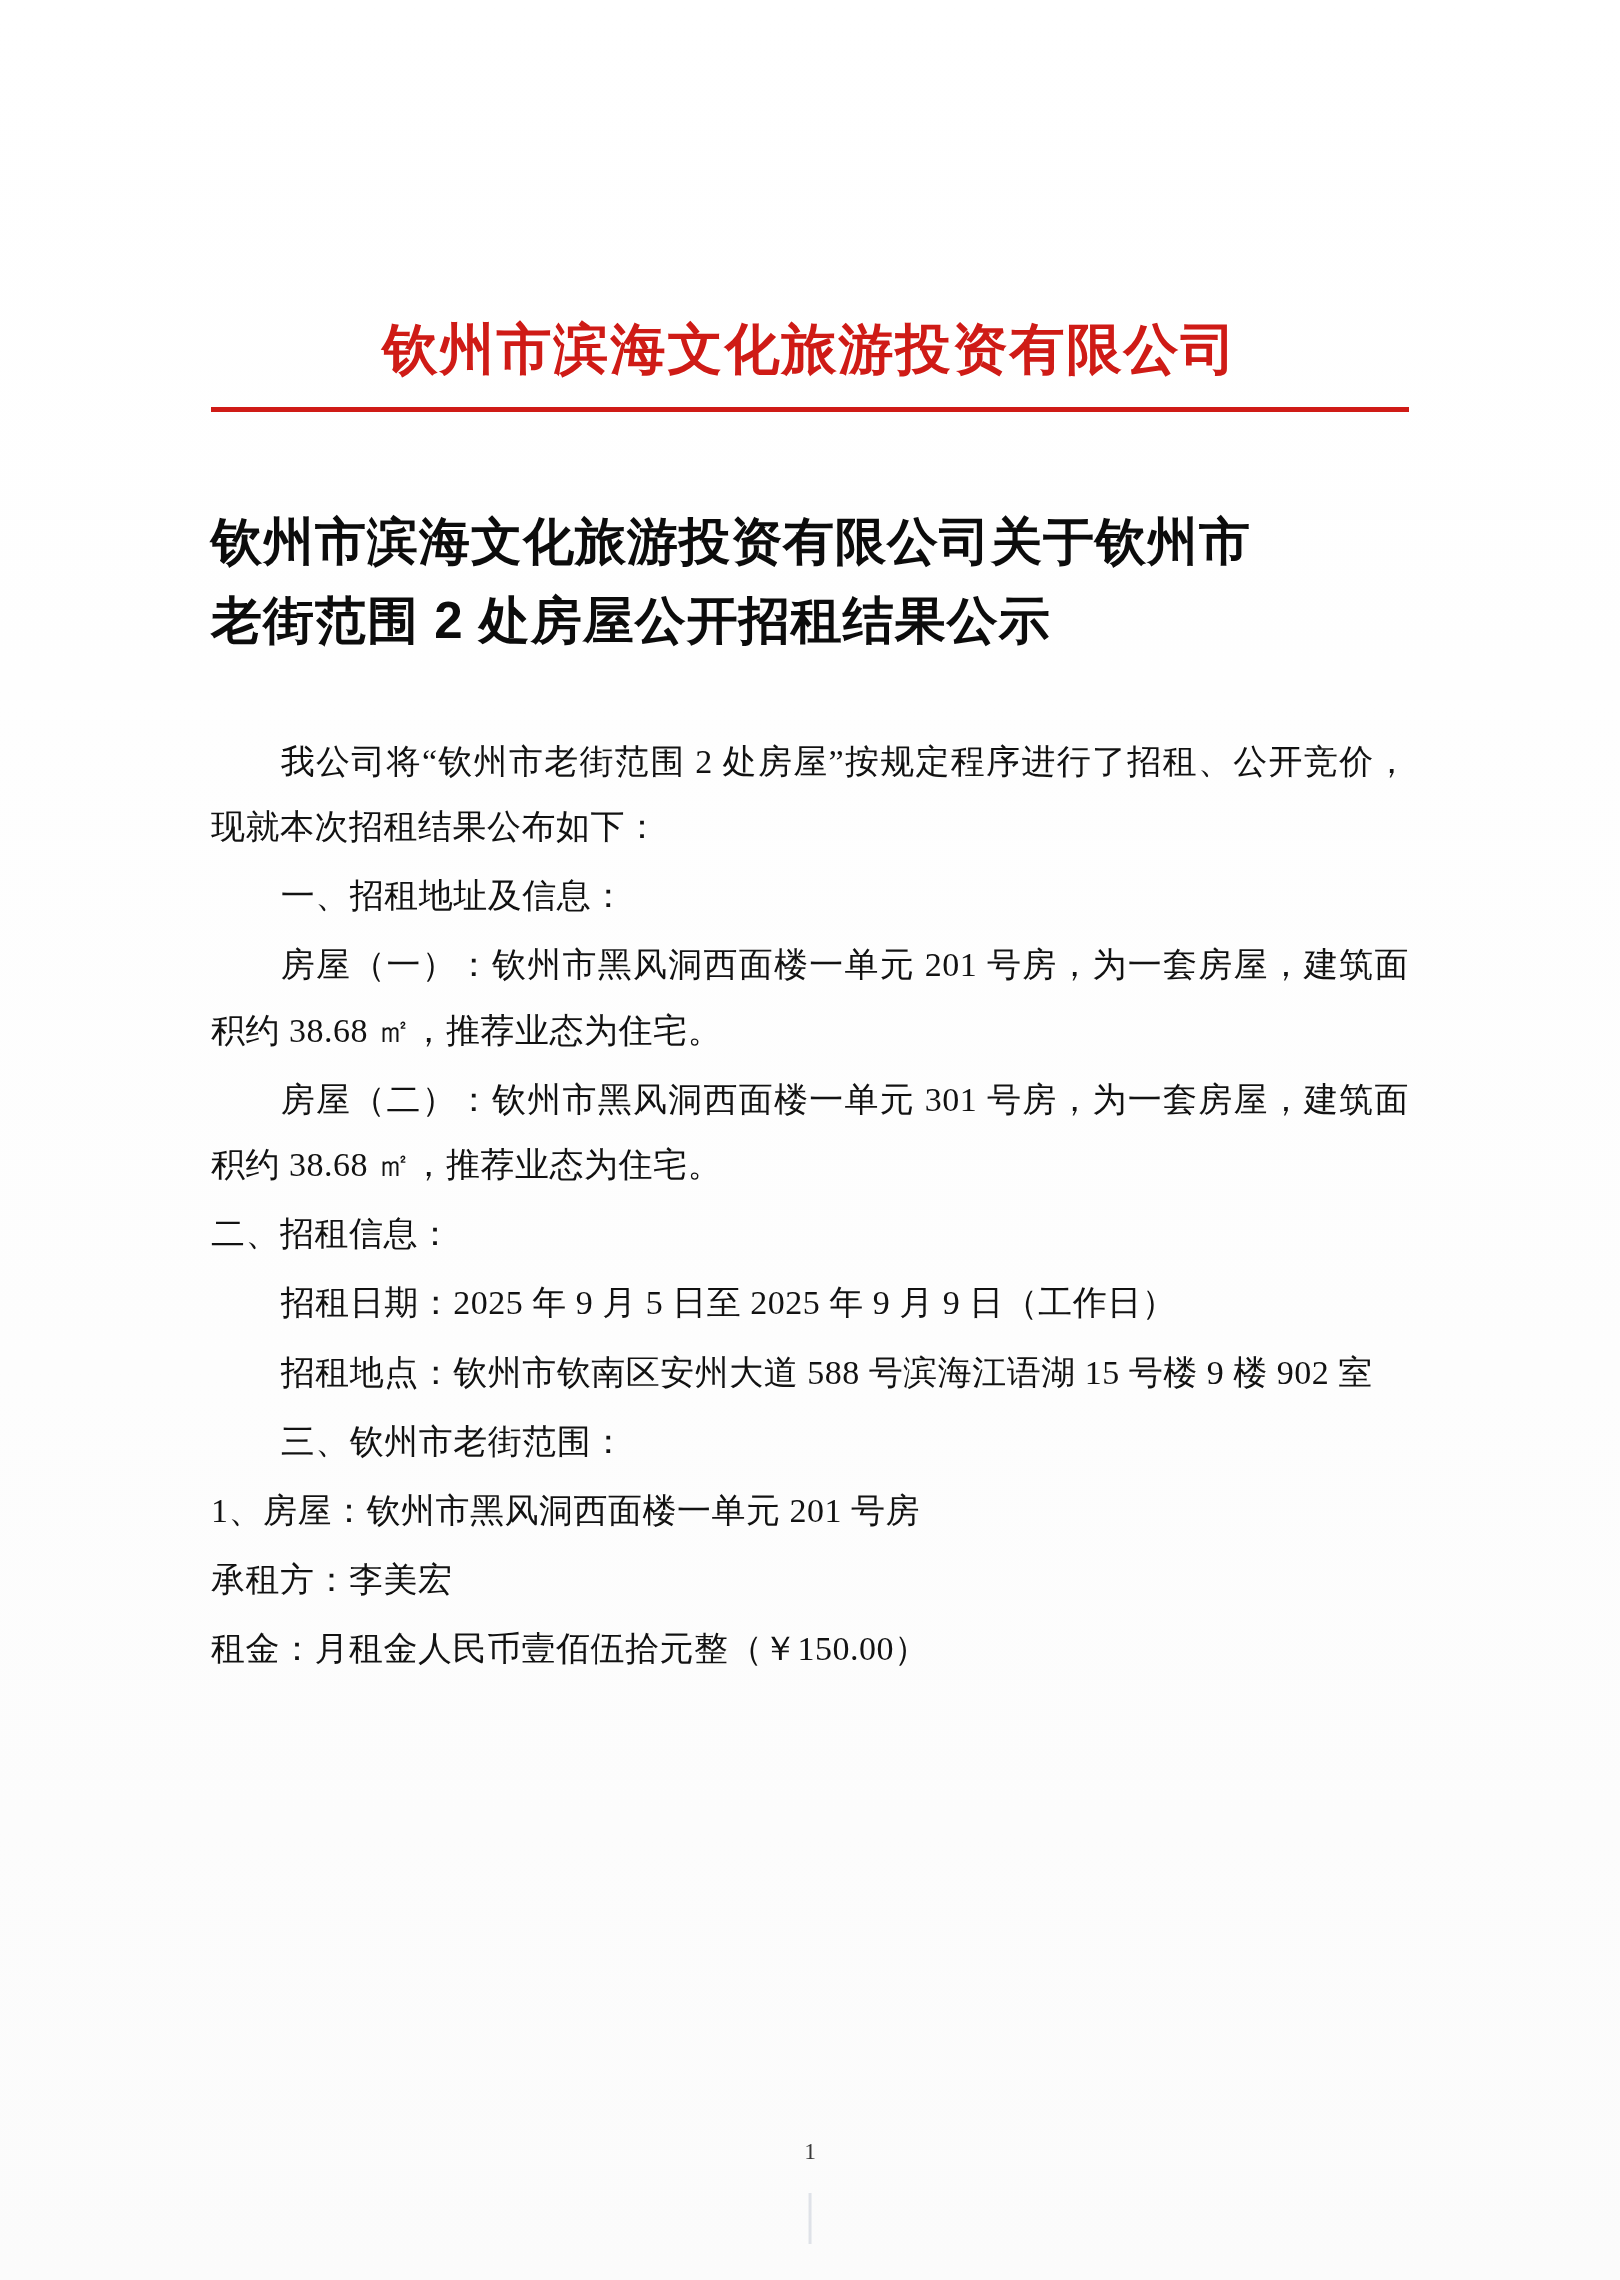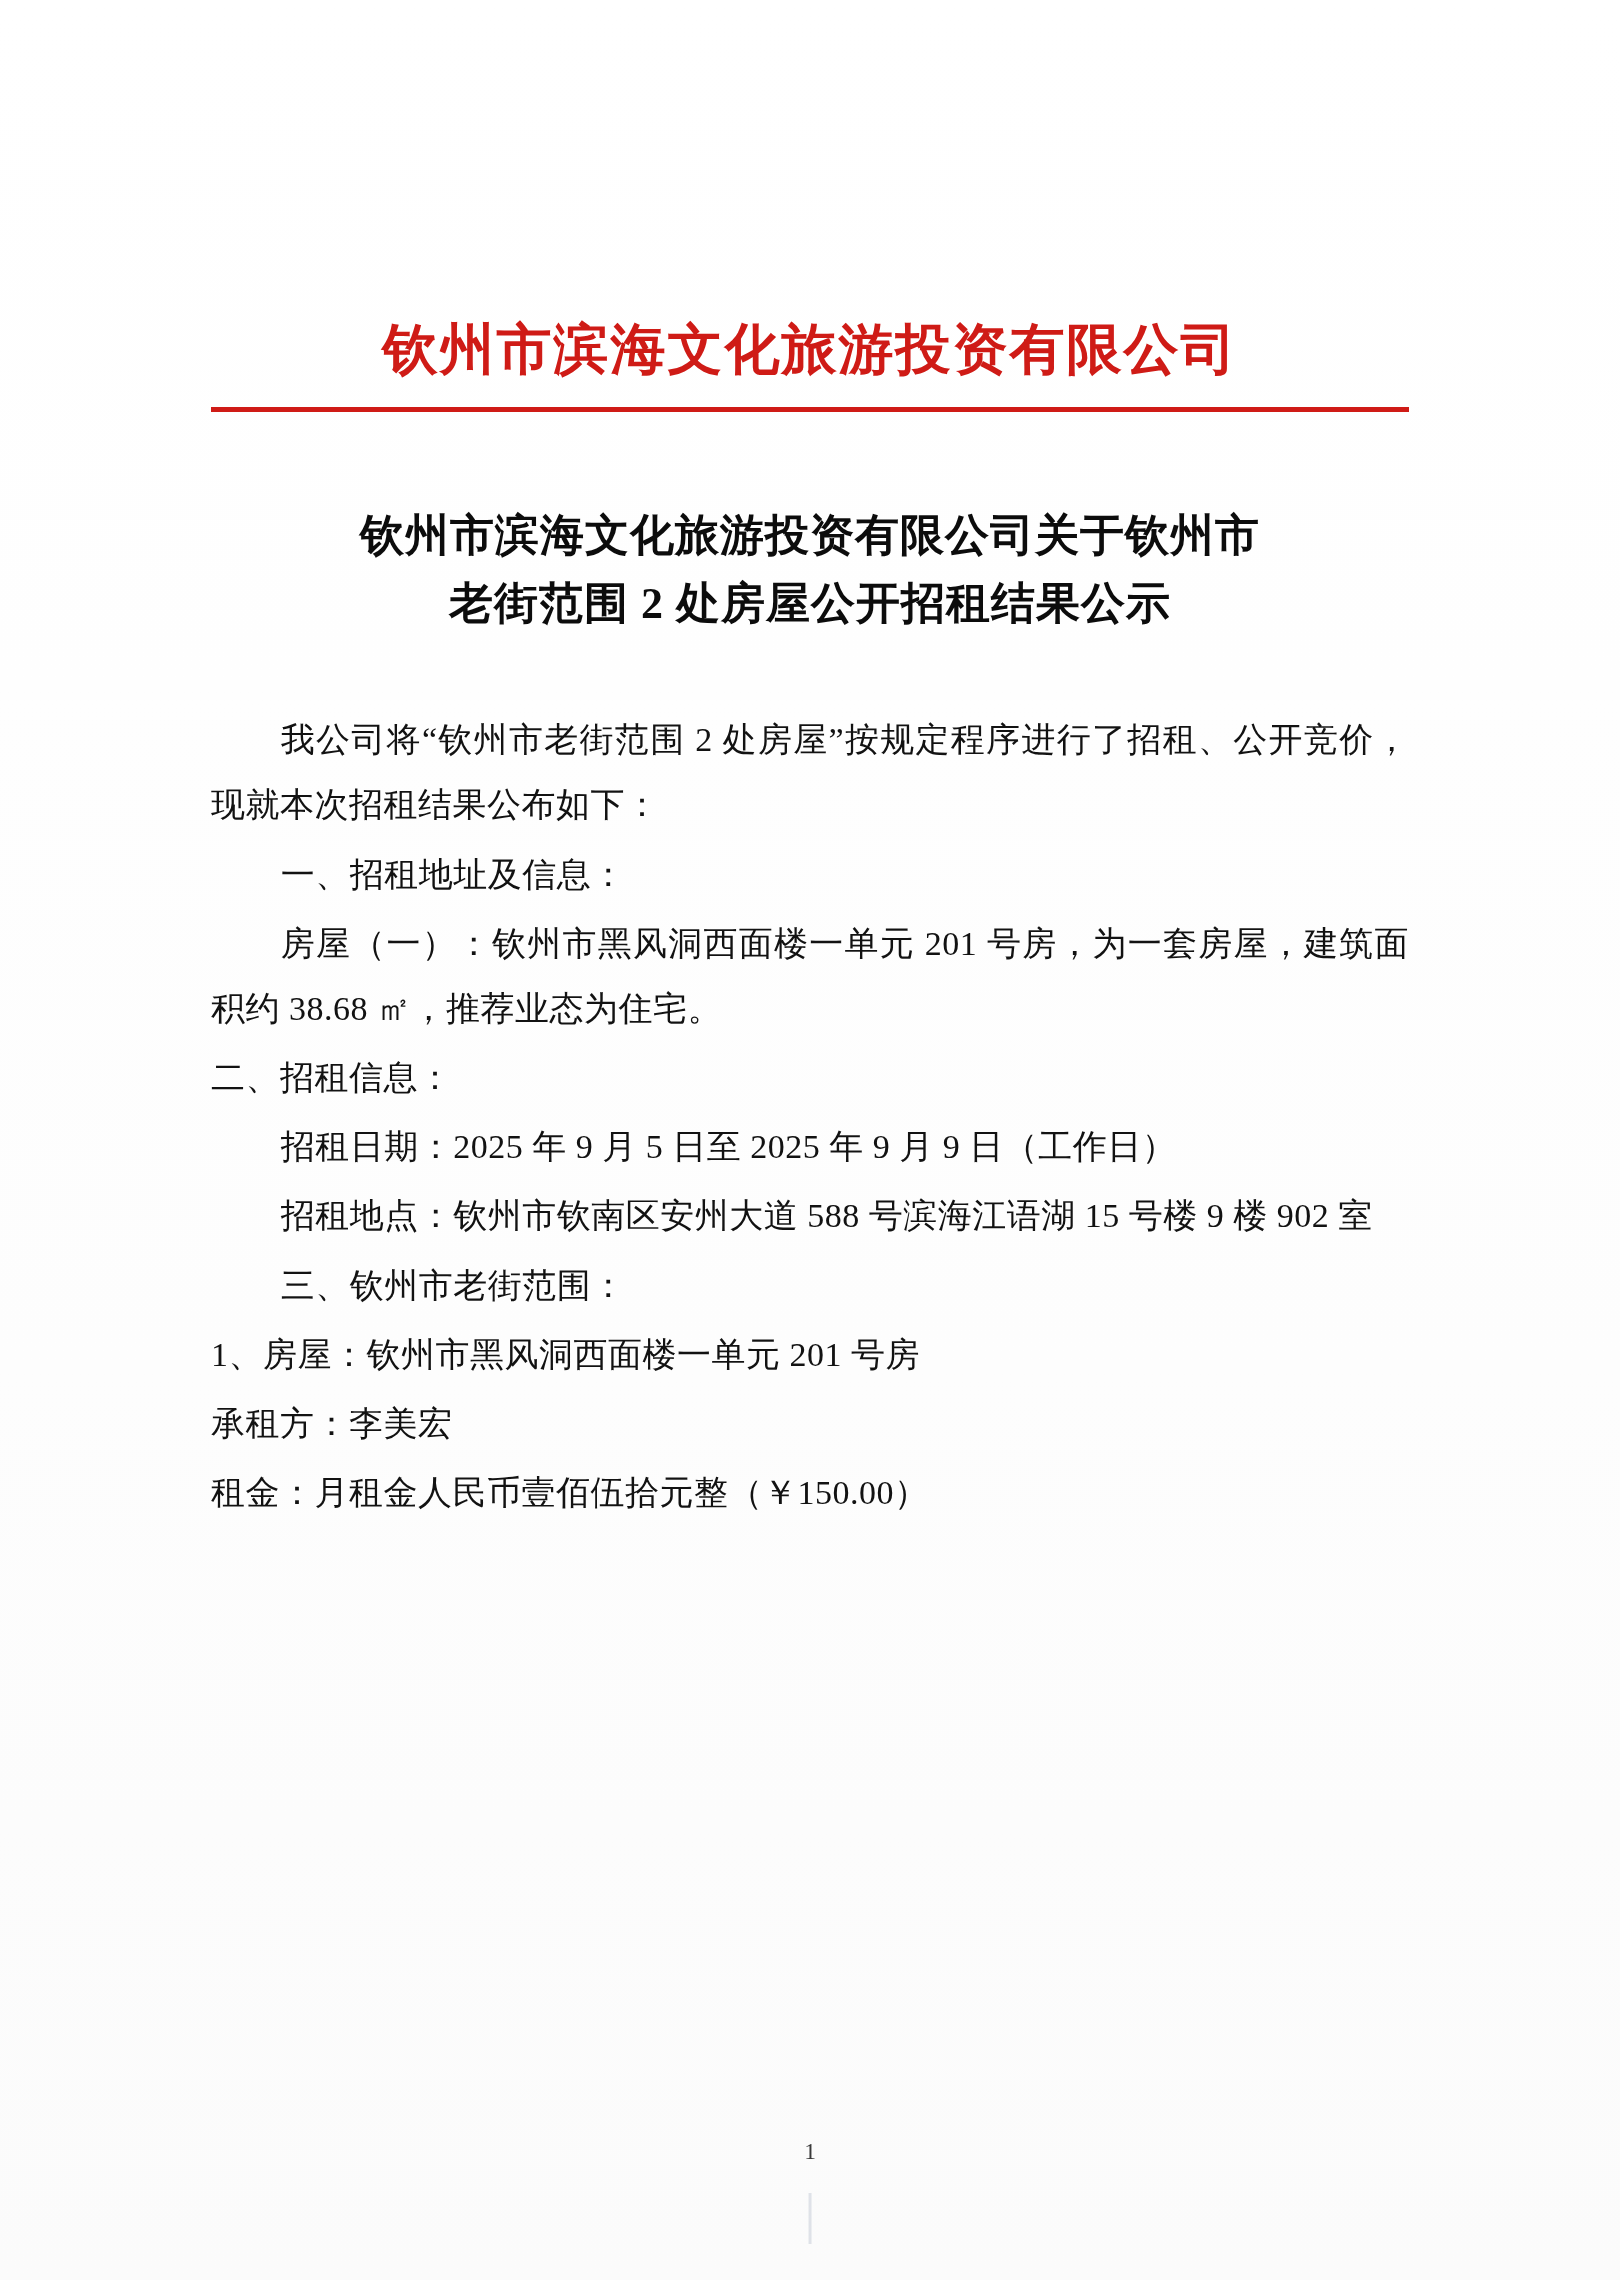--- a/index.html
+++ b/index.html
@@ -50,24 +50,24 @@
   .letterhead-rule {
     margin: 27.4px auto 0 auto;
     width: 1198px;
     height: 4.9px;
     background: #cf1b16;
   }
 
   
   .doc-title {
     margin-top: 90px;
-    text-align: center;
-    font-family: Liberation Serif, serif;
+    text-align: left;
+    font-family: Liberation Sans, sans-serif;
     font-weight: bold;
-    font-size: 44px;
+    font-size: 51px;
     line-height: 1.55;
     color: #0c0c0c;
     letter-spacing: 1px;
   }
   .doc-title .line {
     display: block;
   }
 
   
   .body-text {
@@ -127,20 +127,21 @@
 
     <div class="doc-title">
       <span class="line">钦州市滨海文化旅游投资有限公司关于钦州市</span>
       <span class="line">老街范围 2 处房屋公开招租结果公示</span>
     </div>
 
     <div class="body-text">
       <p class="para indent">我公司将“钦州市老街范围 2 处房屋”按规定程序进行了招租、公开竞价，现就本次招租结果公布如下：</p>
       <p class="para indent">一、招租地址及信息：</p>
       <p class="para indent">房屋（一）：钦州市黑风洞西面楼一单元 201 号房，为一套房屋，建筑面积约 38.68 ㎡，推荐业态为住宅。</p>
+      <p class="para indent">房屋（二）：钦州市黑风洞西面楼一单元 301 号房，为一套房屋，建筑面积约 38.68 ㎡，推荐业态为住宅。</p>
       <p class="para hang">二、招租信息：</p>
       <p class="para indent">招租日期：2025 年 9 月 5 日至 2025 年 9 月 9 日（工作日）</p>
       <p class="para indent">招租地点：钦州市钦南区安州大道 588 号滨海江语湖 15 号楼 9 楼 902 室</p>
       <p class="para indent">三、钦州市老街范围：</p>
       <p class="para hang">1、房屋：钦州市黑风洞西面楼一单元 201 号房</p>
       <p class="para hang">承租方：李美宏</p>
       <p class="para hang">租金：月租金人民币壹佰伍拾元整（￥150.00）</p>
     </div>
 
   </div>

